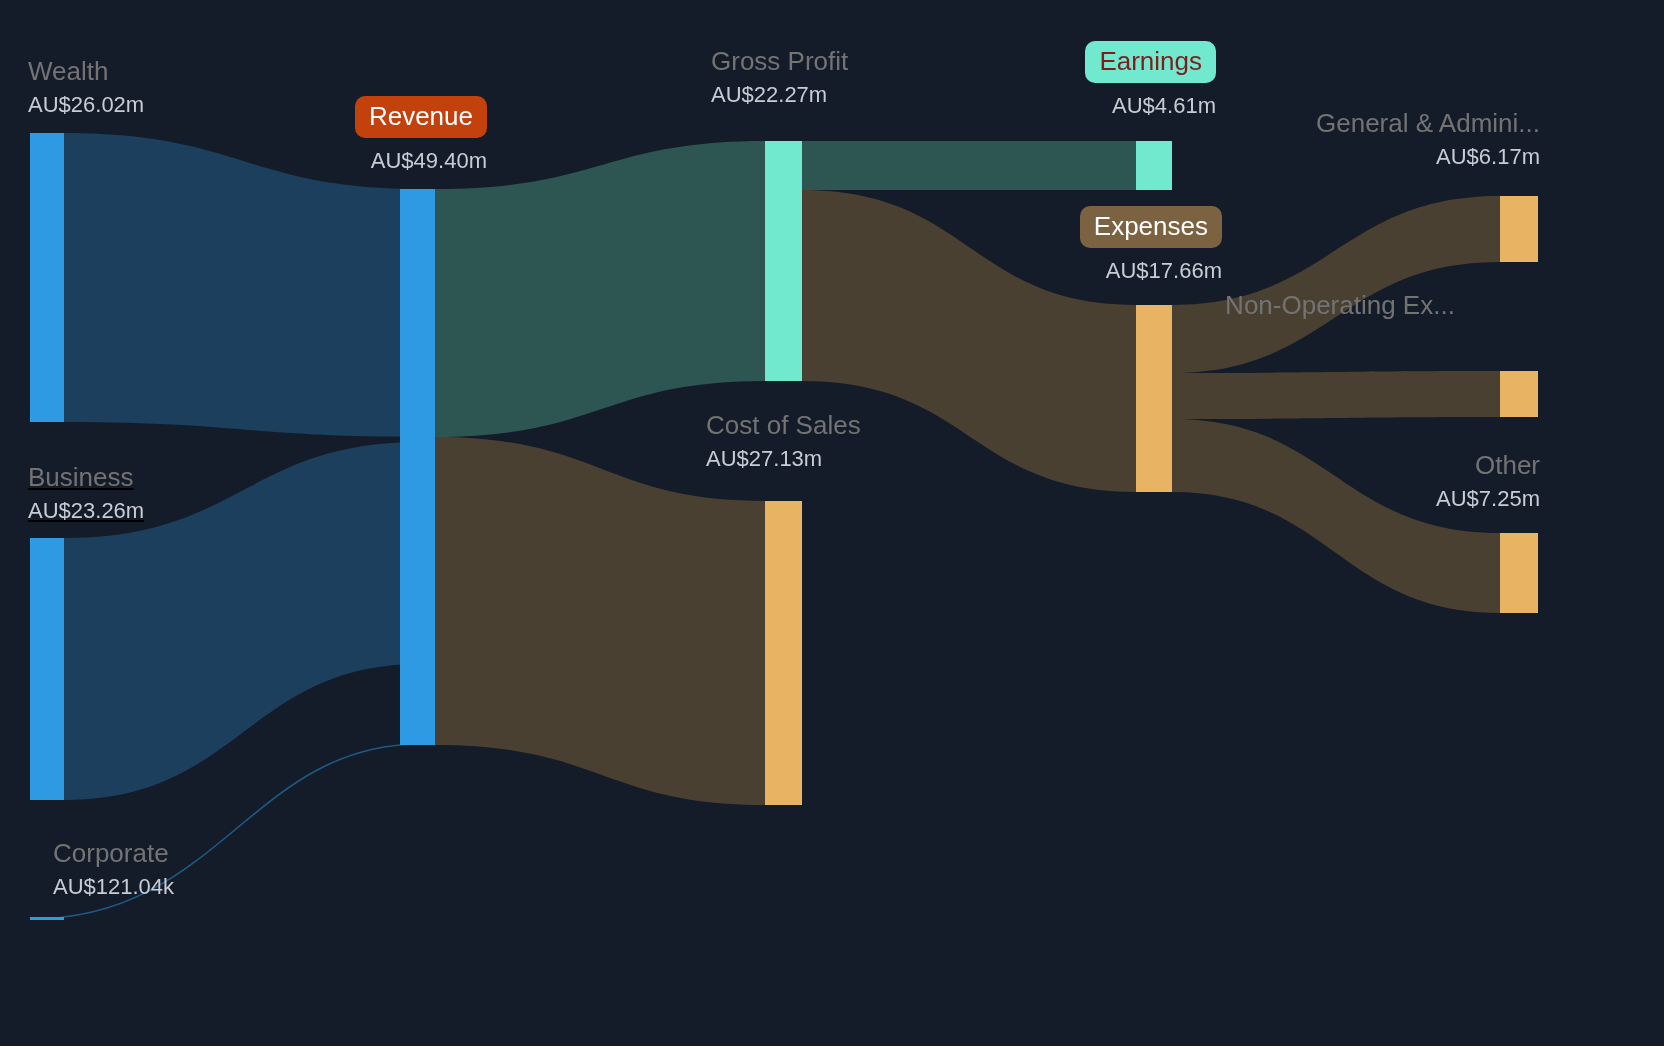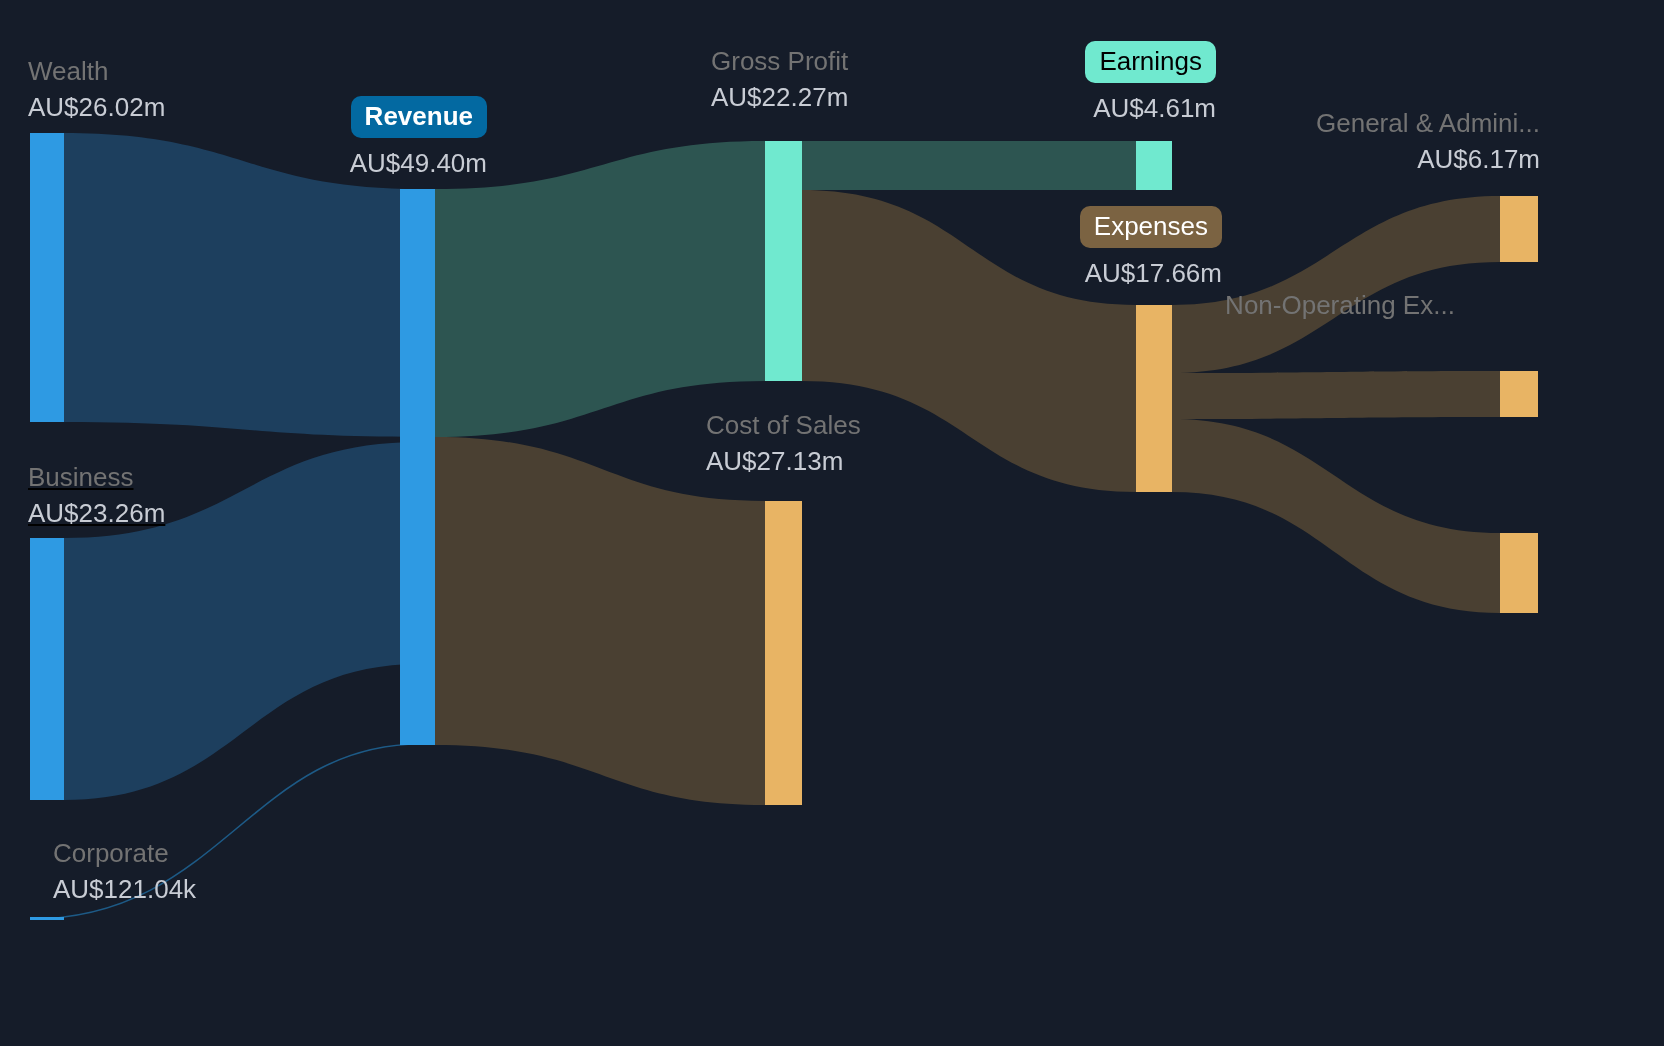--- a/index.html
+++ b/index.html
@@ -10,32 +10,32 @@
     overflow:hidden;
     position:relative;
   }
   #chart-root{position:absolute;inset:0;}
   svg#sankey{position:absolute;left:0;top:0;width:1664px;height:1046px;display:block;}
   .lbl{position:absolute;white-space:nowrap;line-height:1.0;}
   .lbl .name{
     font-size:26px;color:#737373;display:block;
   }
   .lbl .val{
-    font-size:26px;color:#c8ccd4;display:block;margin-top:10px;
+    font-size:22px;color:#c8ccd4;display:block;margin-top:10px;
   }
   .lbl.right{text-align:right;}
   .badge{
     display:inline-block;
     border-radius:10px;
     padding:7px 14px 9px 14px;
     font-size:26px;
     line-height:1.0;
   }
-  .badge-revenue{background:#0369a1;color:#ffffff;font-weight:bold;}
-  .badge-earnings{background:#70e9cf;color:#000000;}
+  .badge-revenue{background:#c2410c;color:#ffffff;}
+  .badge-earnings{background:#70e9cf;color:#7f1d1d;}
   .badge-expenses{background:#7b6342;color:#ffffff;}
   .lbl.badged .val{margin-top:12px;}
 </style>
 </head>
 <body>
 
 <div id="chart-root">
 
   <svg id="sankey" viewBox="0 0 1664 1046" xmlns="http://www.w3.org/2000/svg">
 
@@ -119,14 +119,18 @@
 
   <div class="lbl right" style="left:1140px;top:110px;width:400px;">
     <span class="name">General &amp; Admini...</span>
     <span class="val">AU$6.17m</span>
   </div>
 
   <div class="lbl right" style="left:1140px;top:292px;width:400px;text-align:center;">
     <span class="name">Non-Operating Ex...</span>
   </div>
 
+  <div class="lbl right" style="left:1140px;top:452px;width:400px;">
+    <span class="name">Other</span>
+    <span class="val">AU$7.25m</span>
+  </div>
 
 </div>
 
 </body></html>

